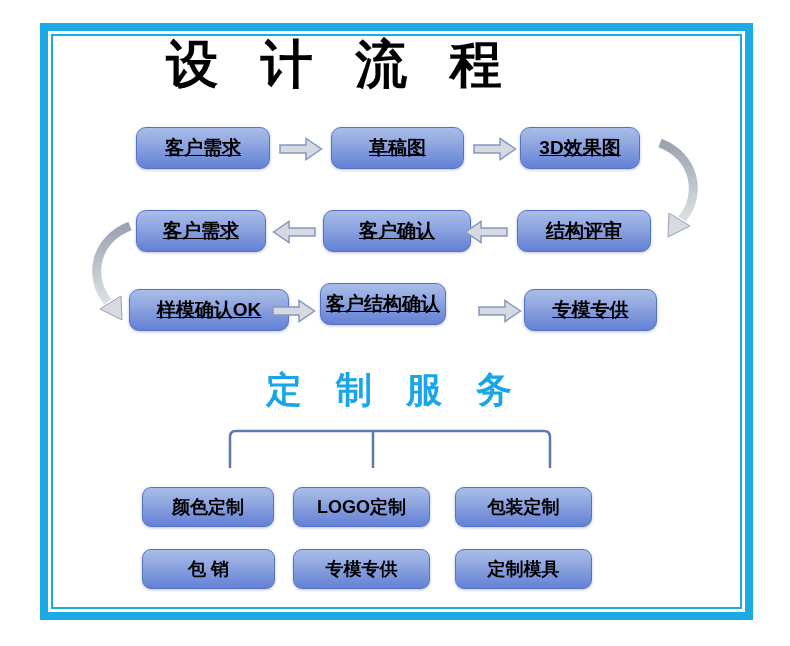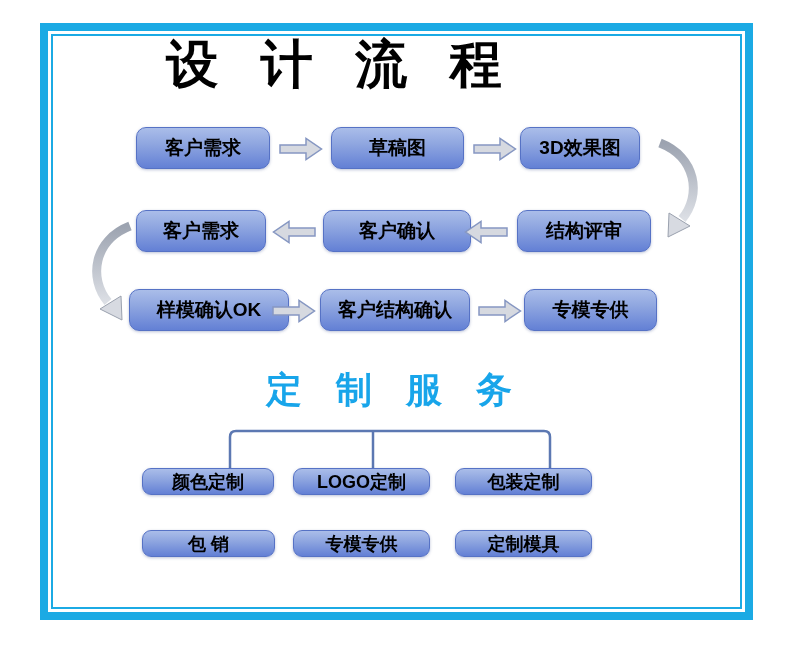--- a/index.html
+++ b/index.html
@@ -22,28 +22,30 @@
     position:absolute;left:0;top:366px;width:790px;text-align:center;
     font-size:36px;font-weight:bold;color:#18a5ea;letter-spacing:12px;
   }
   .fbox{
     position:absolute;height:42px;border-radius:10px;box-sizing:border-box;
     display:flex;align-items:center;justify-content:center;
     font-size:19px;font-weight:bold;color:#000;
     background:linear-gradient(180deg,#aabde9 0%,#8fa6e0 40%,#6380d5 100%);
     border:1px solid #5672c5;
     box-shadow:0 1px 3px rgba(60,80,140,0.35);
+    text-decoration:underline;
   }
   .sbox{
-    position:absolute;height:27px;border-radius:9px;box-sizing:border-box;
+    position:absolute;height:40px;border-radius:9px;box-sizing:border-box;
     display:flex;align-items:center;justify-content:center;
     font-size:18px;font-weight:bold;color:#000;
     background:linear-gradient(180deg,#aabde9 0%,#8fa6e0 40%,#6380d5 100%);
     border:1px solid #5672c5;
     box-shadow:0 1px 3px rgba(60,80,140,0.35);
+    margin-top:19px;
   }
   .arrow{position:absolute;width:44px;height:26px;}
   .curve{position:absolute;width:56px;height:112px;}
   .tree{position:absolute;left:225px;top:424px;width:330px;height:44px;}
   svg{display:block;width:100%;height:100%;}
 </style>
 </head>
 <body>
 
 <div class="frame">
@@ -105,21 +107,21 @@
     <polygon points="40,102 39,78 18,91" fill="#d7dae1" stroke="#9aa1ae" stroke-width="1"></polygon>
   </svg>
 </div>
 
 <div class="fbox" style="left:129px;top:289px;width:160px">样模确认OK</div>
 <div class="arrow" style="left:272px;top:298px">
   <svg viewBox="0 0 44 26">
       <path d="M1 9 H27 V2.5 L42.5 13 L27 23.5 V17 H1 Z" fill="#d6d9e0" stroke="#8697c2" stroke-width="1.5"></path>
     </svg>
 </div>
-<div class="fbox" style="left:320px;top:289px;width:150px">客户结构确认</div>
+<div class="fbox" style="left:320px;top:283px;width:126px">客户结构确认</div>
 <div class="arrow" style="left:478px;top:298px">
   <svg viewBox="0 0 44 26">
       <path d="M1 9 H27 V2.5 L42.5 13 L27 23.5 V17 H1 Z" fill="#d6d9e0" stroke="#8697c2" stroke-width="1.5"></path>
     </svg>
 </div>
 <div class="fbox" style="left:524px;top:289px;width:133px">专模专供</div>
 
 <div class="sub-title">定 制 服 务</div>
 
 <div class="tree">

